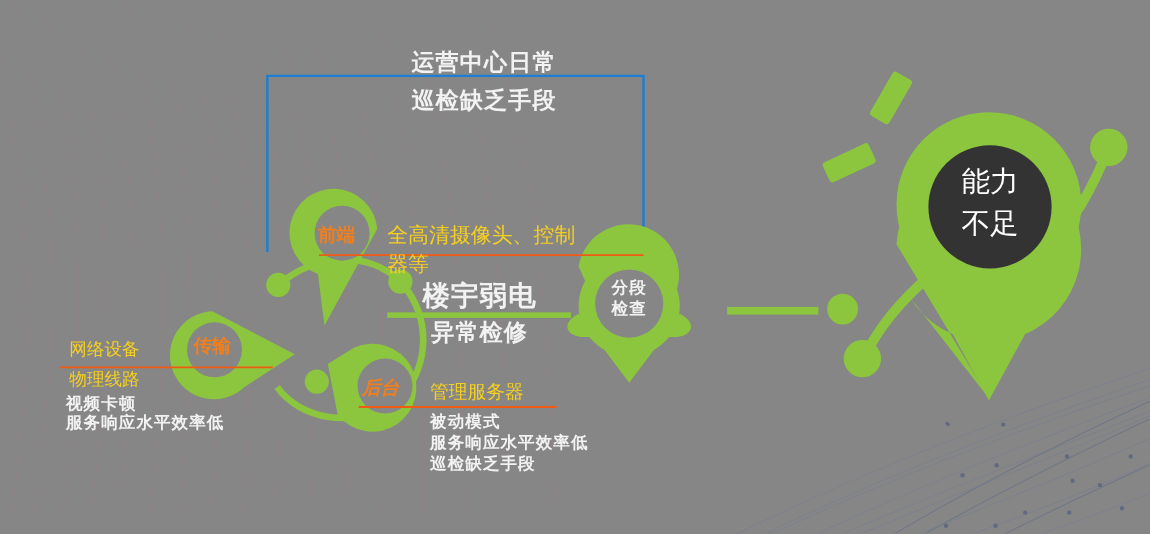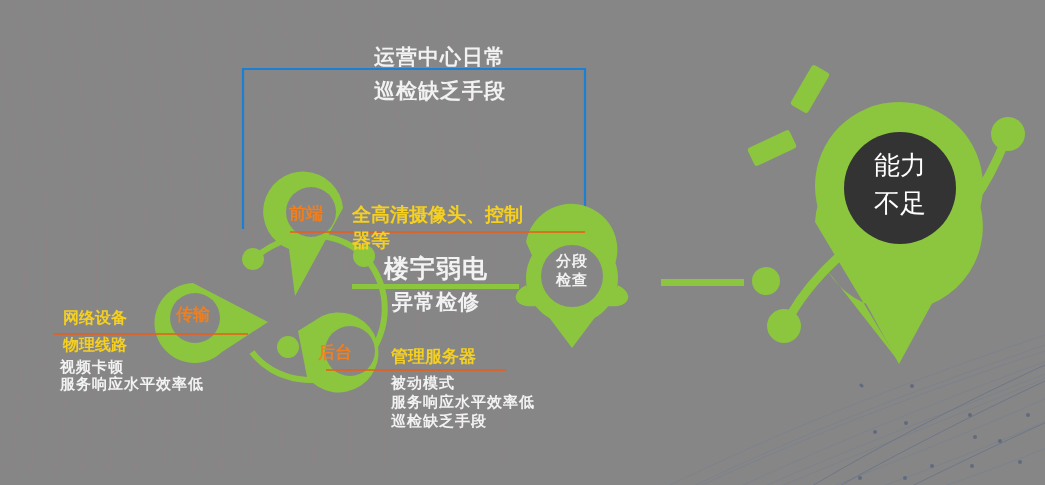--- a/index.html
+++ b/index.html
@@ -7,21 +7,21 @@
     width:1045px;height:485px;overflow:hidden;
     font-family:"DejaVu Sans","Liberation Sans",sans-serif;
     background:#868686;
     position:relative;
   }
   #stage{position:absolute;inset:0;width:1045px;height:485px;}
   .layer{position:absolute;left:0;top:0;width:1045px;height:485px;}
   .txt{position:absolute;white-space:pre;}
   .white{color:#f2f2f2;font-weight:bold;letter-spacing:1px;}
   .orange{color:#ef7f1f;font-weight:bold;}
-  .gold{color:#f5d020;font-weight:bold;}
+  .gold{color:#f5d020;font-weight:normal;}
   .yellow{color:#ffffff;font-weight:normal;}
   .ctr{text-align:center;}
 </style>
 </head>
 <body>
 
 <div id="stage">
 
   <svg class="layer" viewBox="0 0 1045 485">
     <defs>
@@ -170,21 +170,21 @@
     <div class="txt white ctr" style="left:352px;top:252px;width:168px;font-size:25px;">楼宇弱电</div>
     <div class="txt white ctr" style="left:352px;top:288px;width:168px;font-size:21px;">异常检修</div>
 
     <div class="txt orange" style="left:176px;top:303px;font-size:17px;">传输</div>
 
     <div class="txt gold" style="left:63px;top:308px;font-size:16px;">网络设备</div>
     <div class="txt gold" style="left:63px;top:335px;font-size:16px;">物理线路</div>
     <div class="txt white" style="left:60px;top:358px;font-size:15px;">视频卡顿</div>
     <div class="txt white" style="left:60px;top:375px;font-size:15px;">服务响应水平效率低</div>
 
-    <div class="txt orange" style="left:318px;top:341px;font-size:17px;">后台</div>
+    <div class="txt orange" style="left:329px;top:341px;font-size:17px;font-style:italic;">后台</div>
 
     <div class="txt gold" style="left:391px;top:345px;font-size:17px;">管理服务器</div>
     <div class="txt white" style="left:391px;top:374px;font-size:15px;">被动模式</div>
     <div class="txt white" style="left:391px;top:393px;font-size:15px;">服务响应水平效率低</div>
     <div class="txt white" style="left:391px;top:412px;font-size:15px;">巡检缺乏手段</div>
 
     <div class="txt white ctr" style="left:542px;top:252px;width:60px;font-size:15px;">分段</div>
     <div class="txt white ctr" style="left:542px;top:271px;width:60px;font-size:15px;">检查</div>
 
     <div class="txt yellow ctr" style="left:850px;top:148px;width:100px;font-size:26px;">能力</div>

